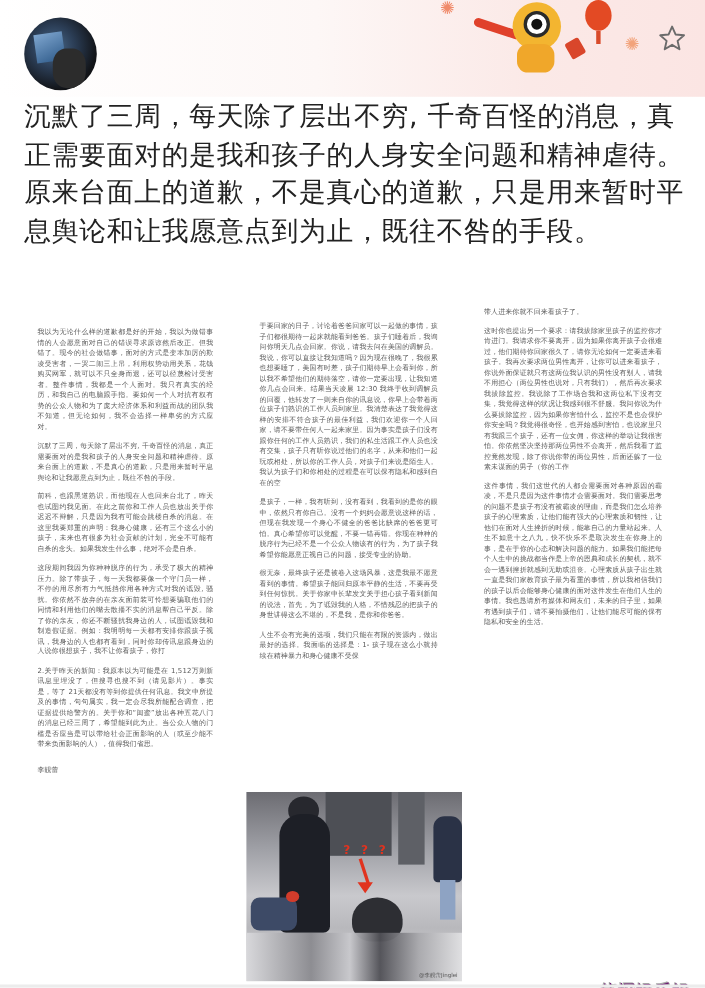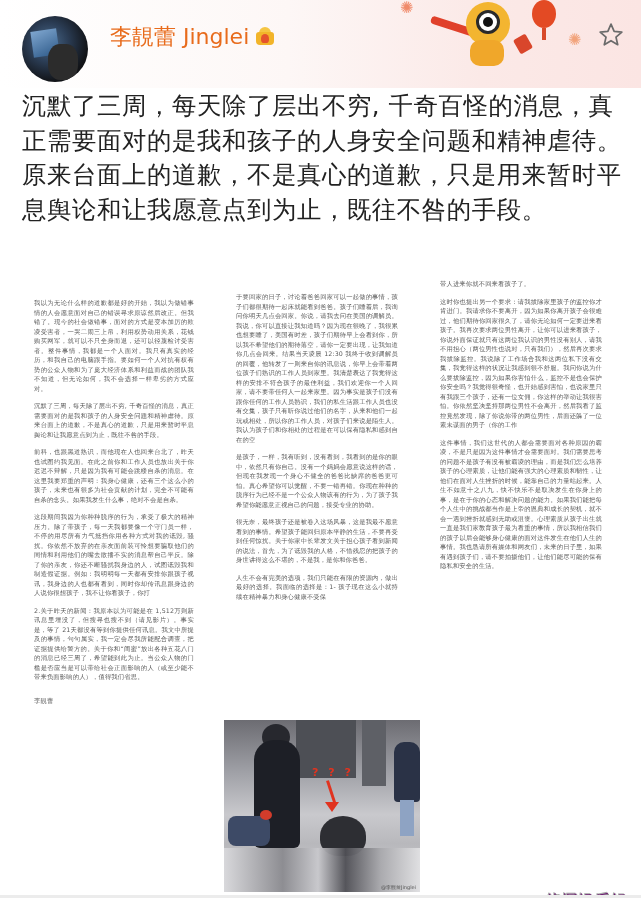--- a/index.html
+++ b/index.html
@@ -88,21 +88,20 @@
   .bottom-line { position: absolute; left: 0; top: 895px; width: 641px; height: 3px; background: #ececec; }
 </style>
 </head>
 <body>
 
 <div class="header">
   <div class="avatar">
     <div class="scr"></div>
     <div class="hand"></div>
   </div>
-  <div class="username"><span>李靚蕾 Jinglei</span><span class="crown"><span class="c3"></span><span class="c1"></span><span class="c2"></span></span></div>
 
   <div class="deco">
     <div class="spark1">✺</div>
     <div class="tiger-scarf"></div>
     <div class="tiger-head"></div>
     <div class="tiger-eye"></div>
     <div class="tiger-pupil"></div>
     <div class="tiger-body"></div>
     <div class="firecracker"></div>
     <div class="lantern"></div>

